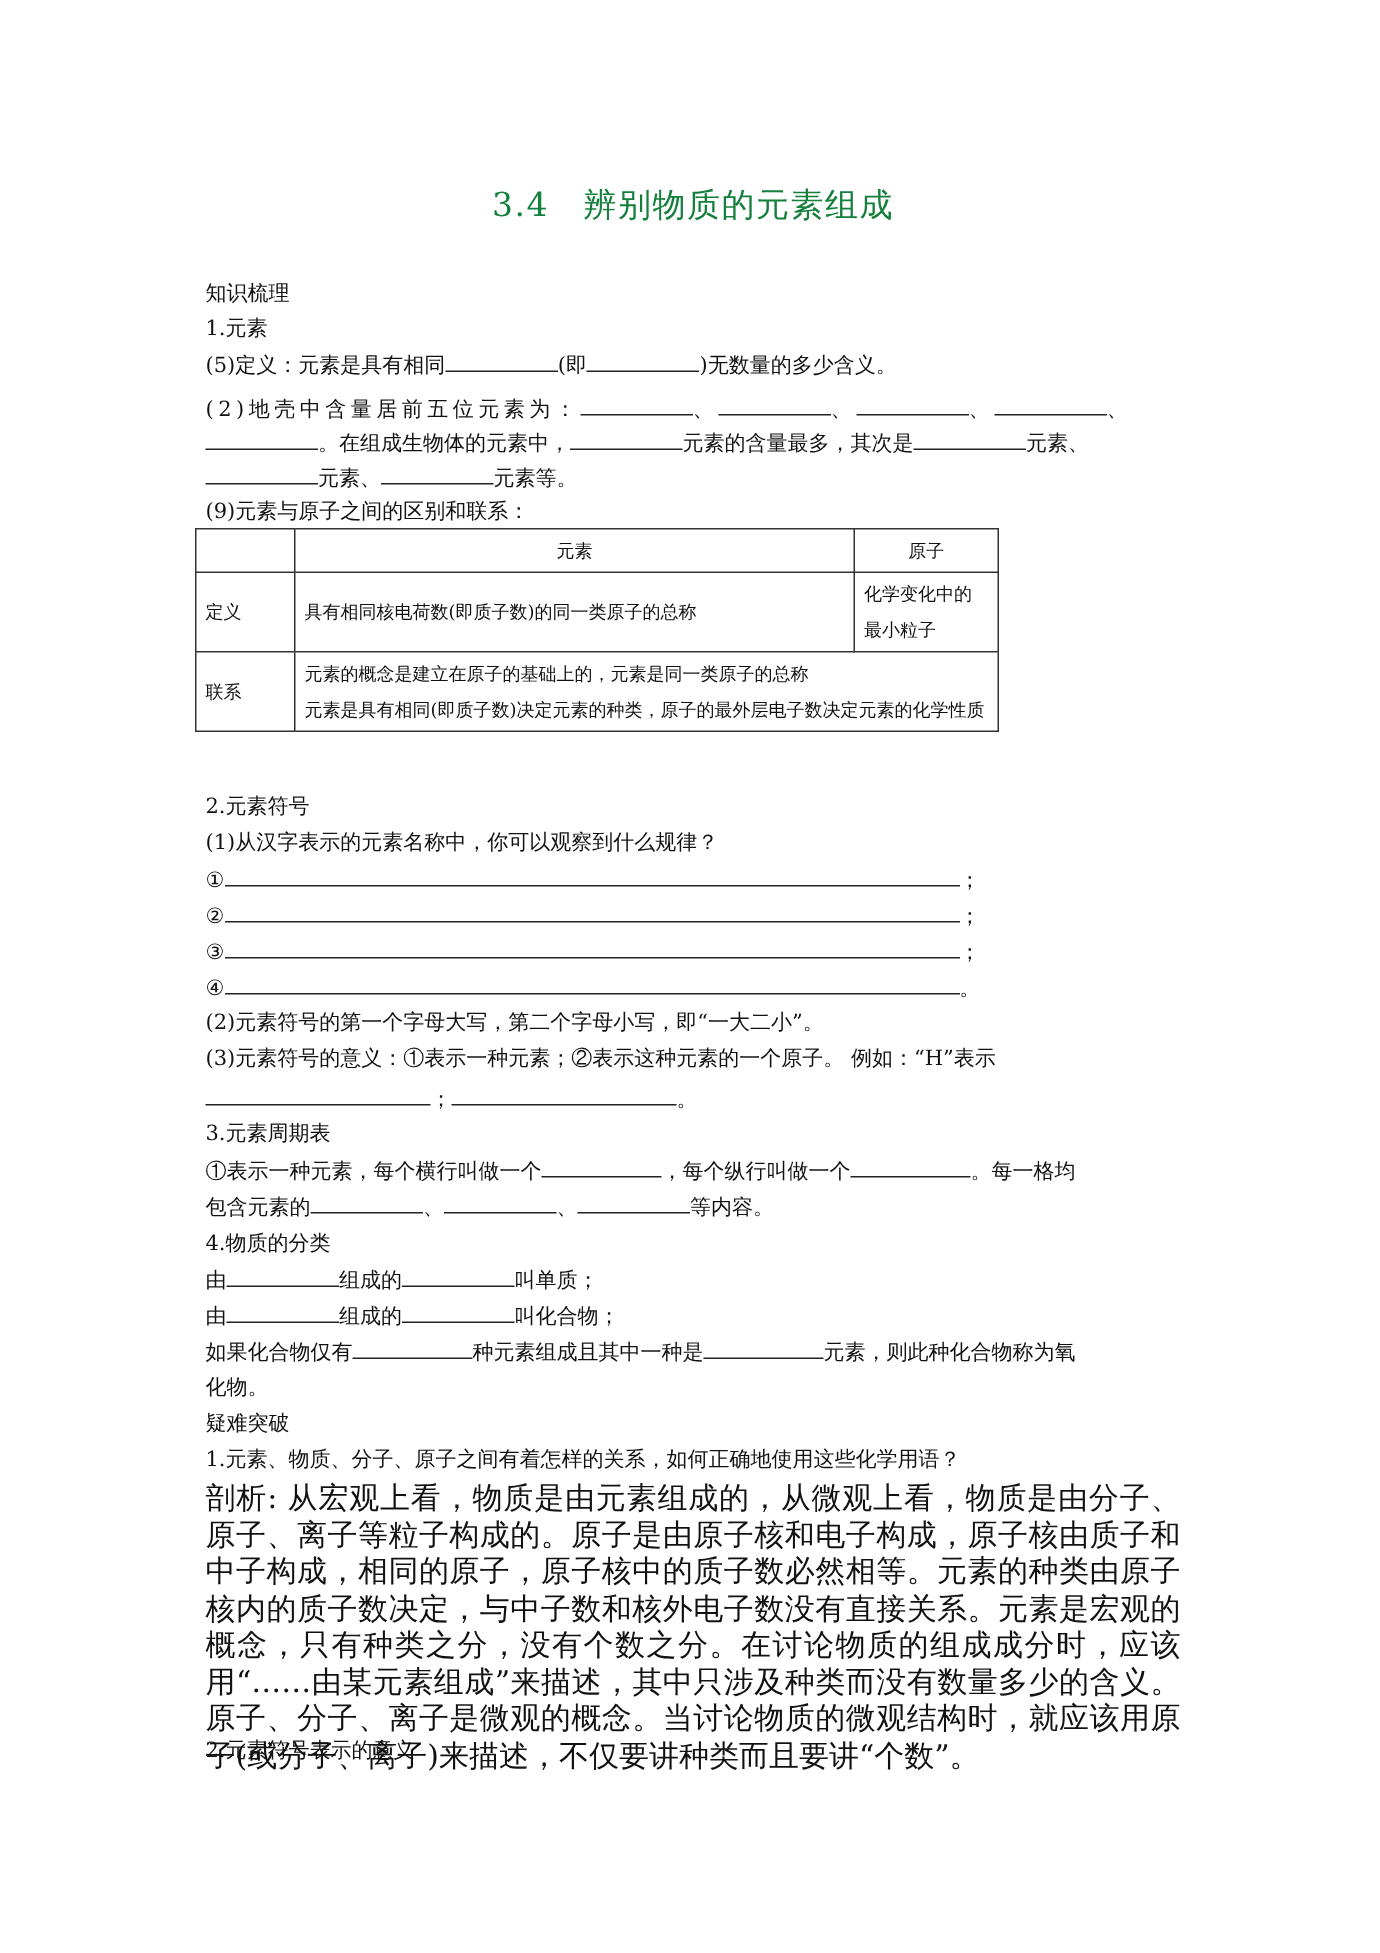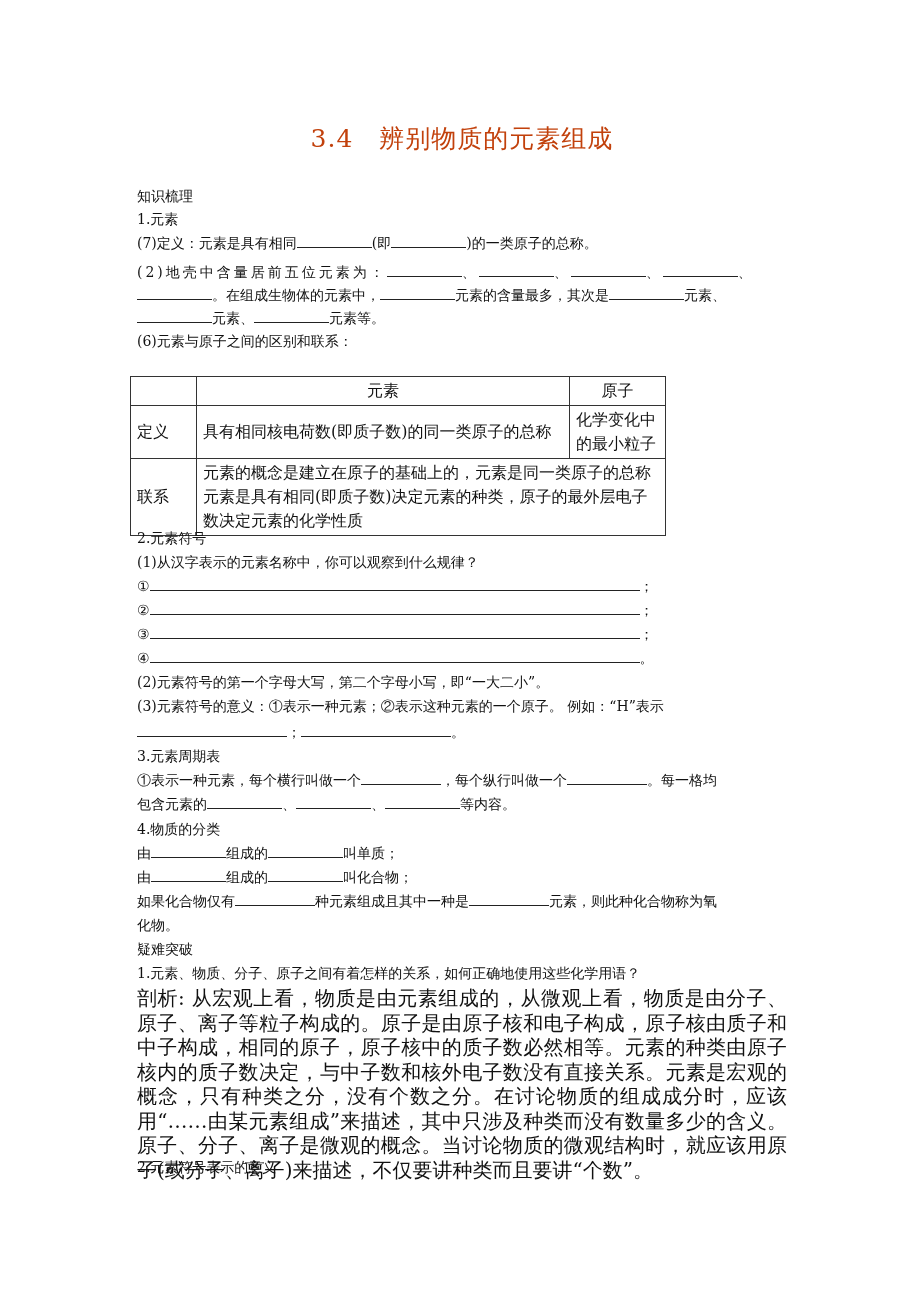--- a/index.html
+++ b/index.html
@@ -1,56 +1,56 @@
 <!DOCTYPE html>
 <html><head>
 <meta charset="utf-8">
 <style>
   html, body { margin:0; padding:0; background:#ffffff; }
   body { width:920px; height:1302px; position:relative; overflow:hidden;
          font-family:"DejaVu Serif","Liberation Serif",serif; color:#111; }
   .page { position:absolute; left:137px; top:0; width:650px; }
   .title { position:absolute; left:0; width:650px; top:122px; text-align:center;
-           color:#c2410c; font-size:25px; letter-spacing:1px; }
+           color:#15803d; font-size:22px; letter-spacing:1px; }
   .line { position:absolute; left:0; width:650px; font-size:14px; line-height:23px; white-space:nowrap; }
   .bold { font-weight:normal; }
   .blank { display:inline-block; border-bottom:1px solid #222; height:15px; vertical-align:baseline; } .b75 { width:75px; } .b80 { width:80px; } .b150 { width:150px; }
   .bfull { width:490px; }
-  table.cmp { position:absolute; left:130px; top:352px; width:536px; border-collapse:collapse; font-size:16px;margin-top:24px; }
+  table.cmp { position:absolute; left:130px; top:352px; width:536px; border-collapse:collapse; font-size:12px; }
   table.cmp td { border:1px solid #333; padding:2px 6px; line-height:24px; vertical-align:middle; }
   table.cmp td.lbl { text-align:left; width:53px; }
   table.cmp td.hdr { text-align:center; }
   .para { position:absolute; left:0; width:650px; font-size:20px; line-height:24.5px; text-align:justify; }
 </style>
 </head>
 <body>
 
 <div class="page">
 
   <div class="title">3.4　辨别物质的元素组成</div>
 
   <div class="line bold" style="top:185px">知识梳理</div>
   <div class="line" style="top:208px">1.元素</div>
 
   <div class="line" style="top:232px">
-    <span>(7)定义：元素是具有相同</span><span class="blank b75"></span><span>(即</span><span class="blank b75"></span><span>)的一类原子的总称。</span>
+    <span>(5)定义：元素是具有相同</span><span class="blank b75"></span><span>(即</span><span class="blank b75"></span><span>)无数量的多少含义。</span>
   </div>
 
   <div class="line" style="top:261px; letter-spacing:3px">
     <span>(2)地壳中含量居前五位元素为：</span><span class="blank b75"></span><span>、</span><span class="blank b75"></span><span>、</span><span class="blank b75"></span><span>、</span><span class="blank b75"></span><span>、</span>
   </div>
 
   <div class="line" style="top:284px">
     <span class="blank b75"></span><span>。在组成生物体的元素中，</span><span class="blank b75"></span><span>元素的含量最多，其次是</span><span class="blank b75"></span><span>元素、</span>
   </div>
   <div class="line" style="top:307px">
     <span class="blank b75"></span><span>元素、</span><span class="blank b75"></span><span>元素等。</span>
   </div>
 
-  <div class="line" style="top:330px">(6)元素与原子之间的区别和联系：</div>
+  <div class="line" style="top:330px">(9)元素与原子之间的区别和联系：</div>
 </div>
 
 <table class="cmp">
   <tbody>
       <tr>
     <td class="lbl"></td>
     <td class="hdr" style="width:360px">元素</td>
     <td class="hdr">原子</td>
   </tr>
   <tr>

